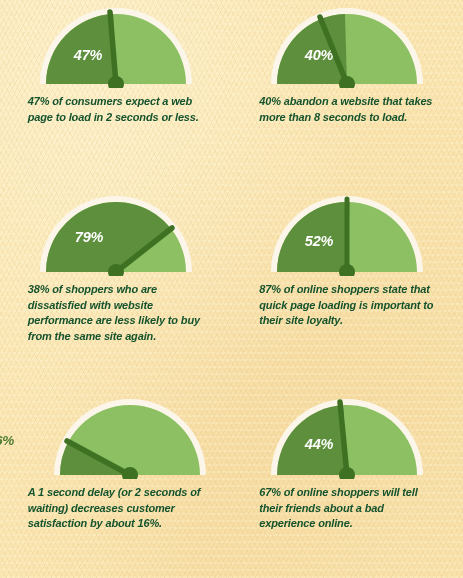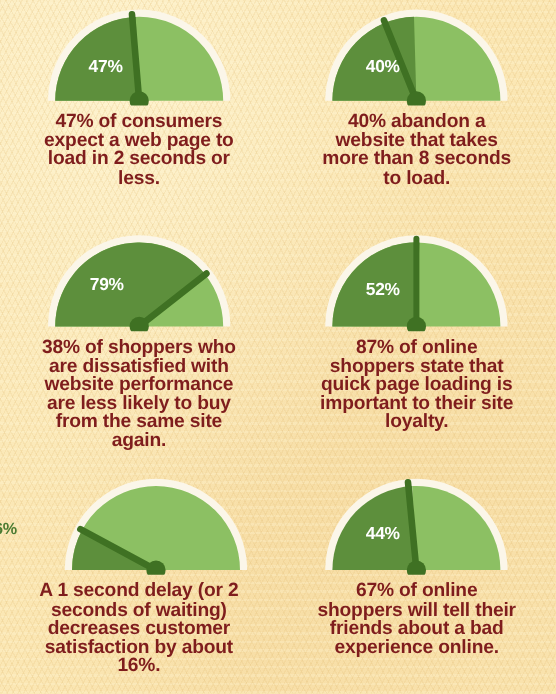--- a/index.html
+++ b/index.html
@@ -37,36 +37,36 @@
     display: grid;
     grid-template-columns: 1fr 1fr;
     grid-template-rows: 188px 203px 187px;
   }
 
   .cell {
     position: relative;
     display: flex;
     flex-direction: column;
     align-items: center;
+    font-style: italic;
   }
 
   .gauge-wrap {
     position: relative;
     width: 160px;
     height: 88px;
   }
 
   .gauge-wrap.shifted { left: 14px; }
 
   .gauge-svg { display: block; }
 
   .caption {
-    text-align: center;
-    color: #7f1d1d;
-    font-size: 16px;
+    color: #14532d;
+    font-size: 11px;
     line-height: 15.6px;
     font-weight: 600;
     letter-spacing: -0.15px;
     width: 176px;
     margin-top: 6px;
   }
 
   .outside-label {
     position: absolute;
     color: #4b7b31;

